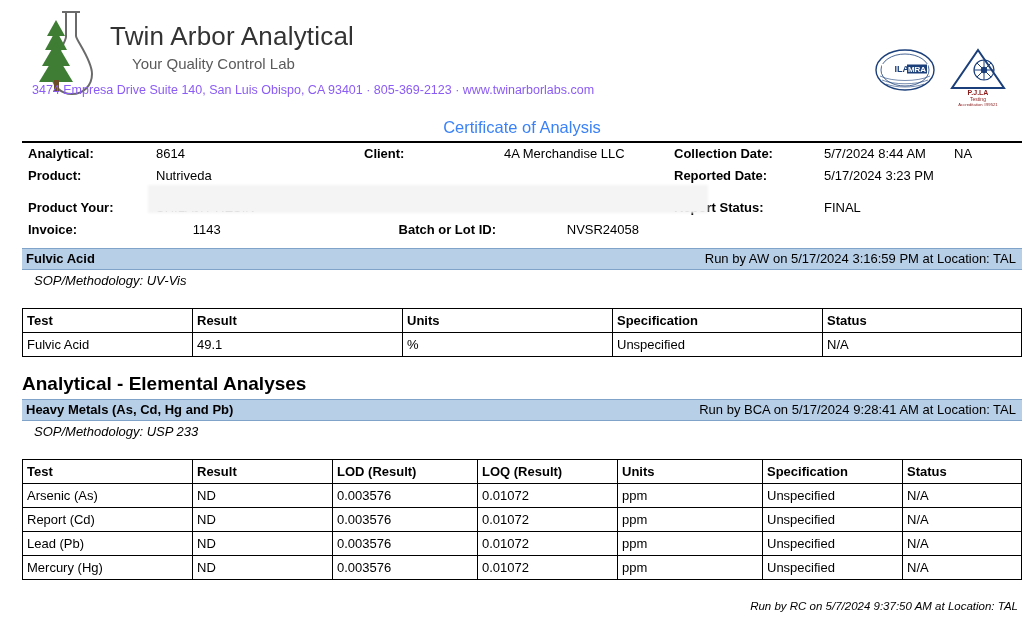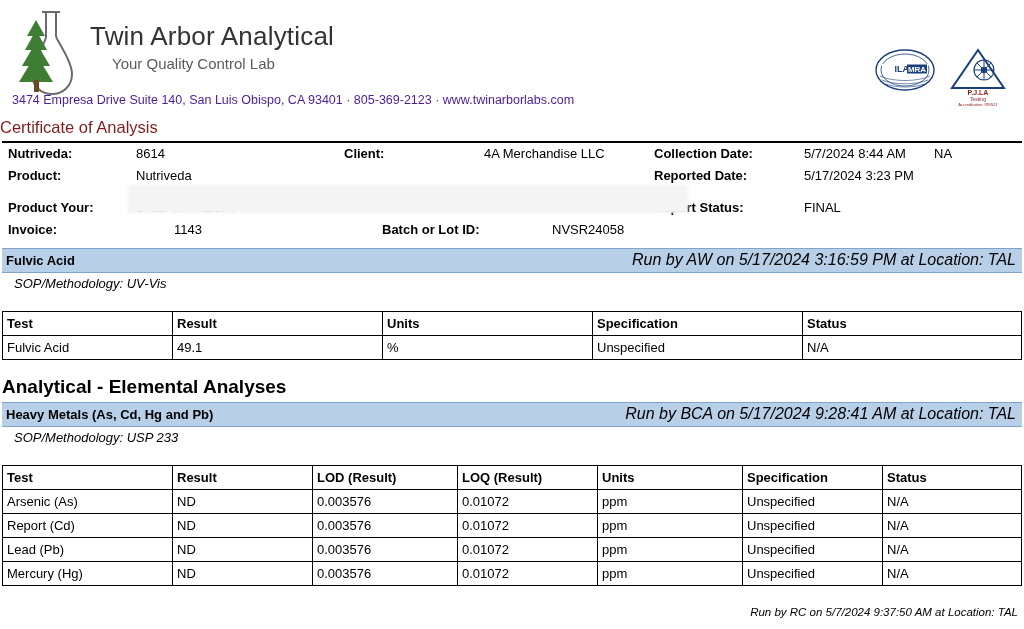--- a/index.html
+++ b/index.html
@@ -12,20 +12,21 @@
     height: 629px;
     font-family: "Liberation Sans", sans-serif;
     color: #000000;
     overflow: hidden;
   }
   .page {
     position: relative;
     width: 1024px;
     height: 629px;
     box-sizing: border-box;
+    padding-left: 20px;
   }
 
   
   .header {
     position: relative;
     height: 116px;
     padding: 0 8px;
   }
   .logo-block {
     position: absolute;
@@ -54,23 +55,23 @@
   .brand-tag {
     font-size: 15px;
     color: #5a5a5a;
     margin-top: 4px;
     margin-left: 22px;
     white-space: nowrap;
   }
   .addr-line {
     position: absolute;
     left: 12px;
-    top: 93px;
+    top: 83px;
     font-size: 12.5px;
-    color: #4c1d95;
+    color: #8b5cf6;
     white-space: nowrap;
   }
   .accred-block {
     position: absolute;
     right: 18px;
     top: 48px;
     display: flex;
     align-items: flex-start;
     gap: 14px;
   }
@@ -80,22 +81,23 @@
     position: relative;
   }
   .seal-pjla {
     width: 56px;
     height: 62px;
     position: relative;
   }
 
   
   .doc-title {
+    text-align: center;
     font-size: 16.5px;
-    color: #7f1d1d;
+    color: #3b82f6;
     margin: 2px 0 4px 0;
   }
 
   
   .rule {
     height: 2px;
     background: #000;
     margin: 0 2px;
   }
   .meta {
@@ -141,21 +143,21 @@
     border-top: 1px solid #7fa3c9;
     border-bottom: 1px solid #7fa3c9;
     display: flex;
     align-items: center;
     justify-content: space-between;
     padding: 2px 6px 3px 4px;
     font-size: 13px;
     margin: 0 2px;
   }
   .band-left { font-weight: bold; }
-  .band-right { font-style: italic; font-size: 16px; }
+  .band-right { font-size: 13px; }
   .sop {
     font-style: italic;
     font-size: 13px;
     padding: 3px 0 4px 14px;
   }
 
   
   table.data {
     border-collapse: collapse;
     width: calc(100% - 4px);
@@ -246,21 +248,21 @@
     </div>
   </div>
 
   <div class="doc-title">Certificate of Analysis</div>
   <div class="rule"></div>
 
   <div class="meta">
     <div class="redact"></div>
 
     <div class="meta-row">
-      <div class="m-lbl c1">Nutriveda:</div>
+      <div class="m-lbl c1">Analytical:</div>
       <div class="c2">8614</div>
       <div class="m-lbl c3">Client:</div>
       <div class="c4">4A Merchandise LLC</div>
       <div class="m-lbl c5">Collection Date:</div>
       <div class="c6">5/7/2024 8:44 AM</div>
       <div class="c7">NA</div>
     </div>
 
 
     <div class="meta-row">

